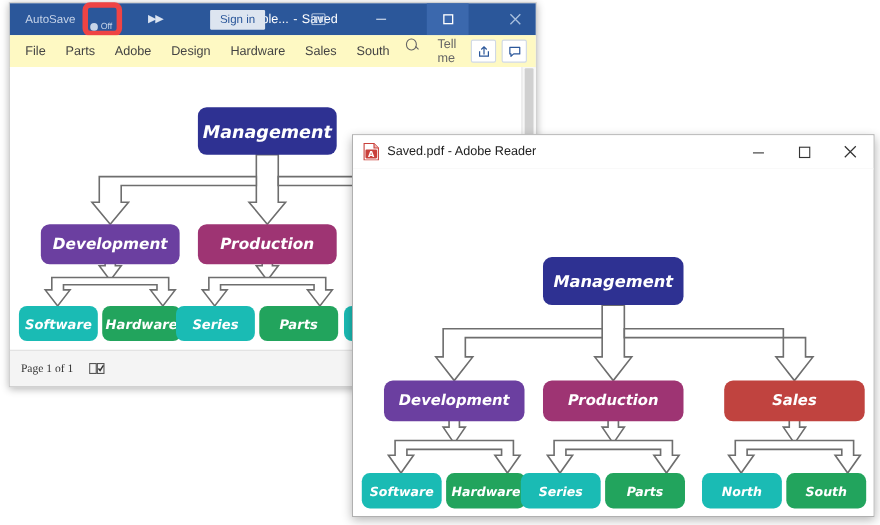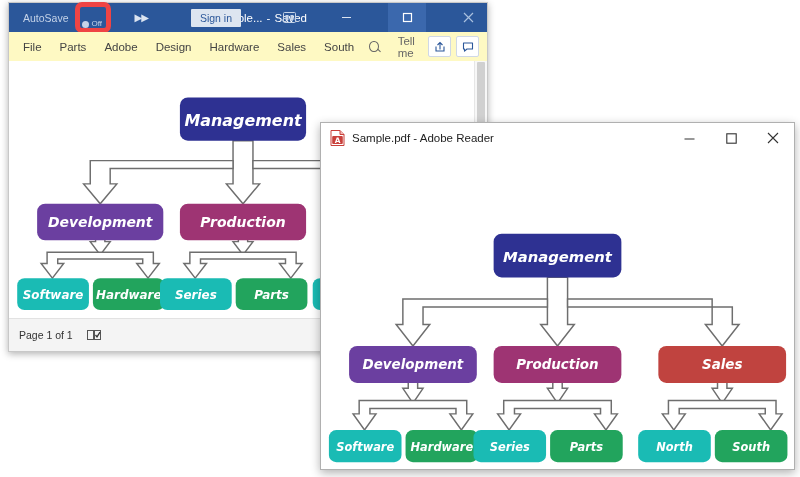--- a/index.html
+++ b/index.html
@@ -55,21 +55,21 @@
   }
   .wbtn.max{background:#3b68ad;}
   .wbtn.close{color:#bcd; }
 
   .word-ribbon{
     position:absolute;left:0;top:29px;right:0;height:29px;background:#fef9c3;
     border-bottom:1px solid #d4d4d4;display:flex;align-items:center;
   }
   .rtab{font-size:11.5px;color:#444444;padding:0 9px;white-space:nowrap;}
   .rtab.file{padding-left:14px;}
-  .tellme{display:flex;align-items:center;gap:19px;margin-left:6px;color:#666;font-size:11.5px;}
+  .tellme{display:flex;align-items:flex-start;gap:19px;margin-left:6px;color:#666;font-size:11.5px;}
   .mag{width:9px;height:9px;border:1.3px solid #666;border-radius:50%;position:relative;display:inline-block;}
   .mag:after{content:"";position:absolute;width:4px;height:1.3px;background:#666;
     transform:rotate(45deg);right:-3px;bottom:0px;}
   .ribbon-right{margin-left:auto;display:flex;align-items:center;gap:5px;padding-right:8px;}
   .mini-btn{
     width:21px;height:19px;border:1px solid #cfd8e6;border-radius:2px;
     display:flex;align-items:center;justify-content:center;background:#fff;
   }
   .mini-btn svg{display:block;}
 
@@ -79,21 +79,21 @@
   .word-scrollbar{
     position:absolute;right:0;top:58px;bottom:33px;width:12px;background:#f7f7f7;
     border-left:1px solid #e6e6e6;
   }
   .word-scroll-thumb{position:absolute;left:2px;right:2px;top:1px;height:88px;background:#d0d0d0;border-radius:1px;}
   .word-page{
     position:absolute;left:0;top:0;width:468px;height:259px;background:#fff;
   }
   .word-statusbar{
     position:absolute;left:0;right:0;bottom:0;height:32px;background:#f4f4f4;
-    border-top:1px solid #e2e2e2;display:flex;align-items:center;
+    border-top:1px solid #e2e2e2;display:flex;align-items:center;font-family:Liberation Serif, serif;
   }
   .status-page{font-size:10.5px;color:#333;margin-left:10px;white-space:nowrap;}
   .proof-icon{margin-left:14px;display:flex;align-items:center;}
   .view-btns{margin-left:auto;display:flex;align-items:stretch;height:100%;padding-right:6px;}
   .vbtn{width:30px;display:flex;align-items:center;justify-content:center;}
   .vbtn.active{background:#d0d0d0;}
 
   
   .pdf-window{
     position:absolute;left:320px;top:122px;width:475px;height:348px;
@@ -312,21 +312,21 @@
 
   <div class="pdf-titlebar">
     <span class="pdf-icon">
       <svg width="15" height="16" viewBox="0 0 15 16">
         <path d="M1 0.5 H10 L14 4.5 V15.5 H1 Z" fill="#ffffff" stroke="#c9403b" stroke-width="1"></path>
         <path d="M10 0.5 V4.5 H14" fill="#f2b8b5" stroke="#c9403b" stroke-width="1"></path>
         <rect x="2.2" y="6" width="10.6" height="8" rx="1" fill="#c9403b"></rect>
         <text x="7.5" y="12.6" font-size="7.4" font-weight="bold" fill="#ffffff" text-anchor="middle" font-family="DejaVu Sans, sans-serif">A</text>
       </svg>
     </span>
-    <span class="pdf-title">Sample.pdf - Adobe Reader</span>
+    <span class="pdf-title">Saved.pdf - Adobe Reader</span>
 
     <div class="pdf-wbtns">
       <div class="pbtn">
         <svg width="11" height="11" viewBox="0 0 11 11">
             <rect x="0.5" y="5.5" width="10" height="1" fill="#333"></rect>
           </svg>
       </div>
       <div class="pbtn">
         <svg width="11" height="11" viewBox="0 0 11 11">
             <rect x="0.8" y="0.8" width="9.4" height="9.4" fill="none" stroke="#333" stroke-width="1.1"></rect>

